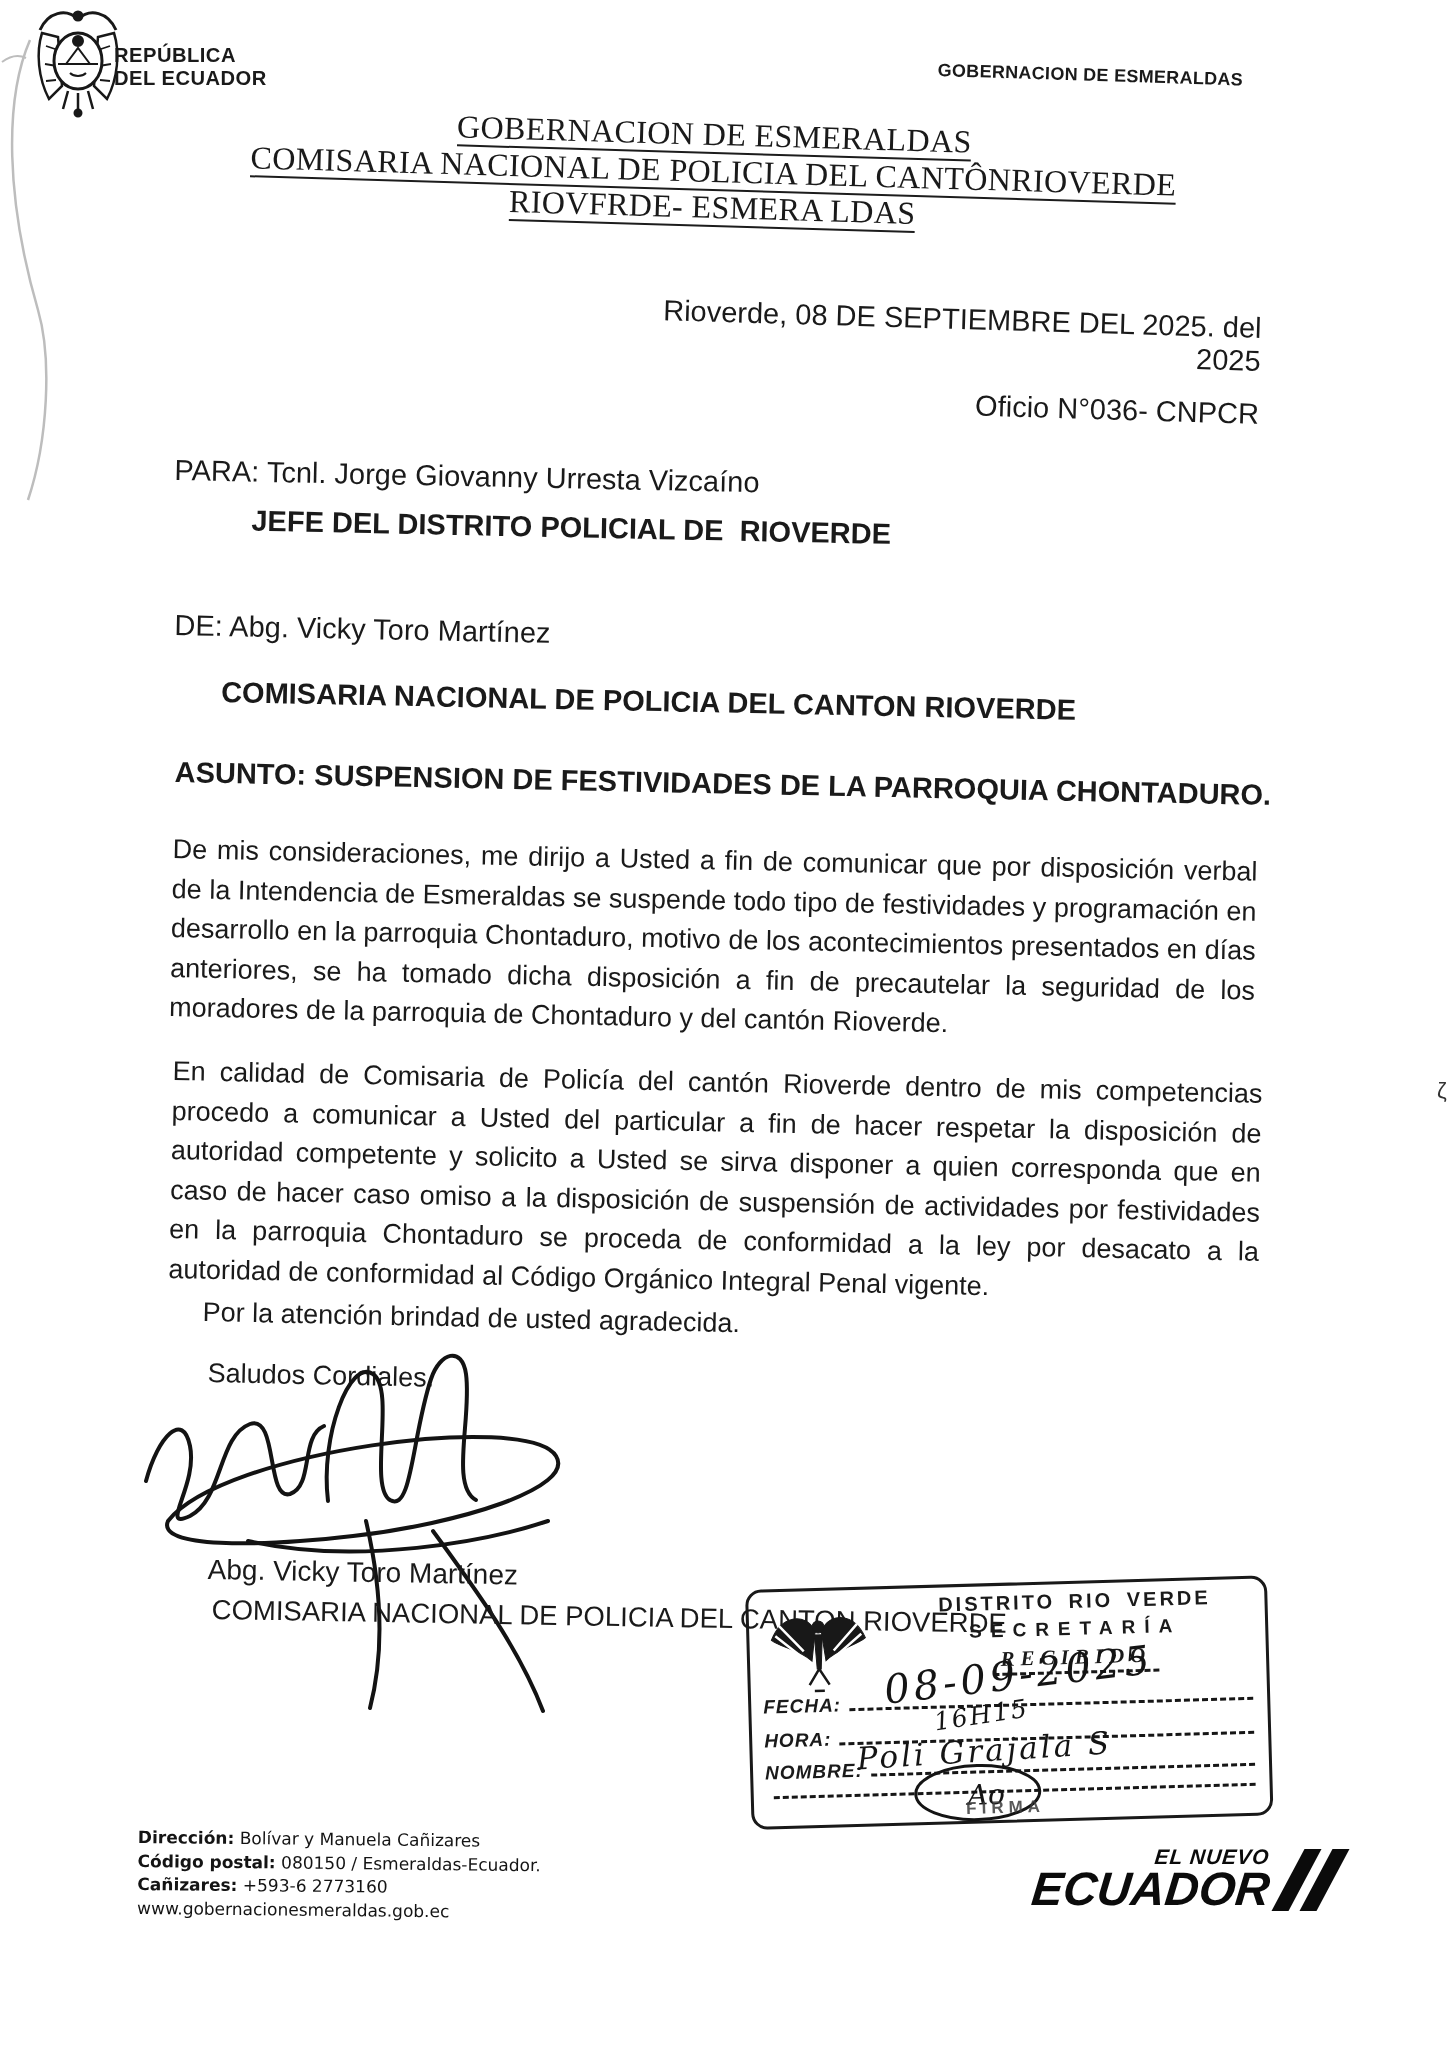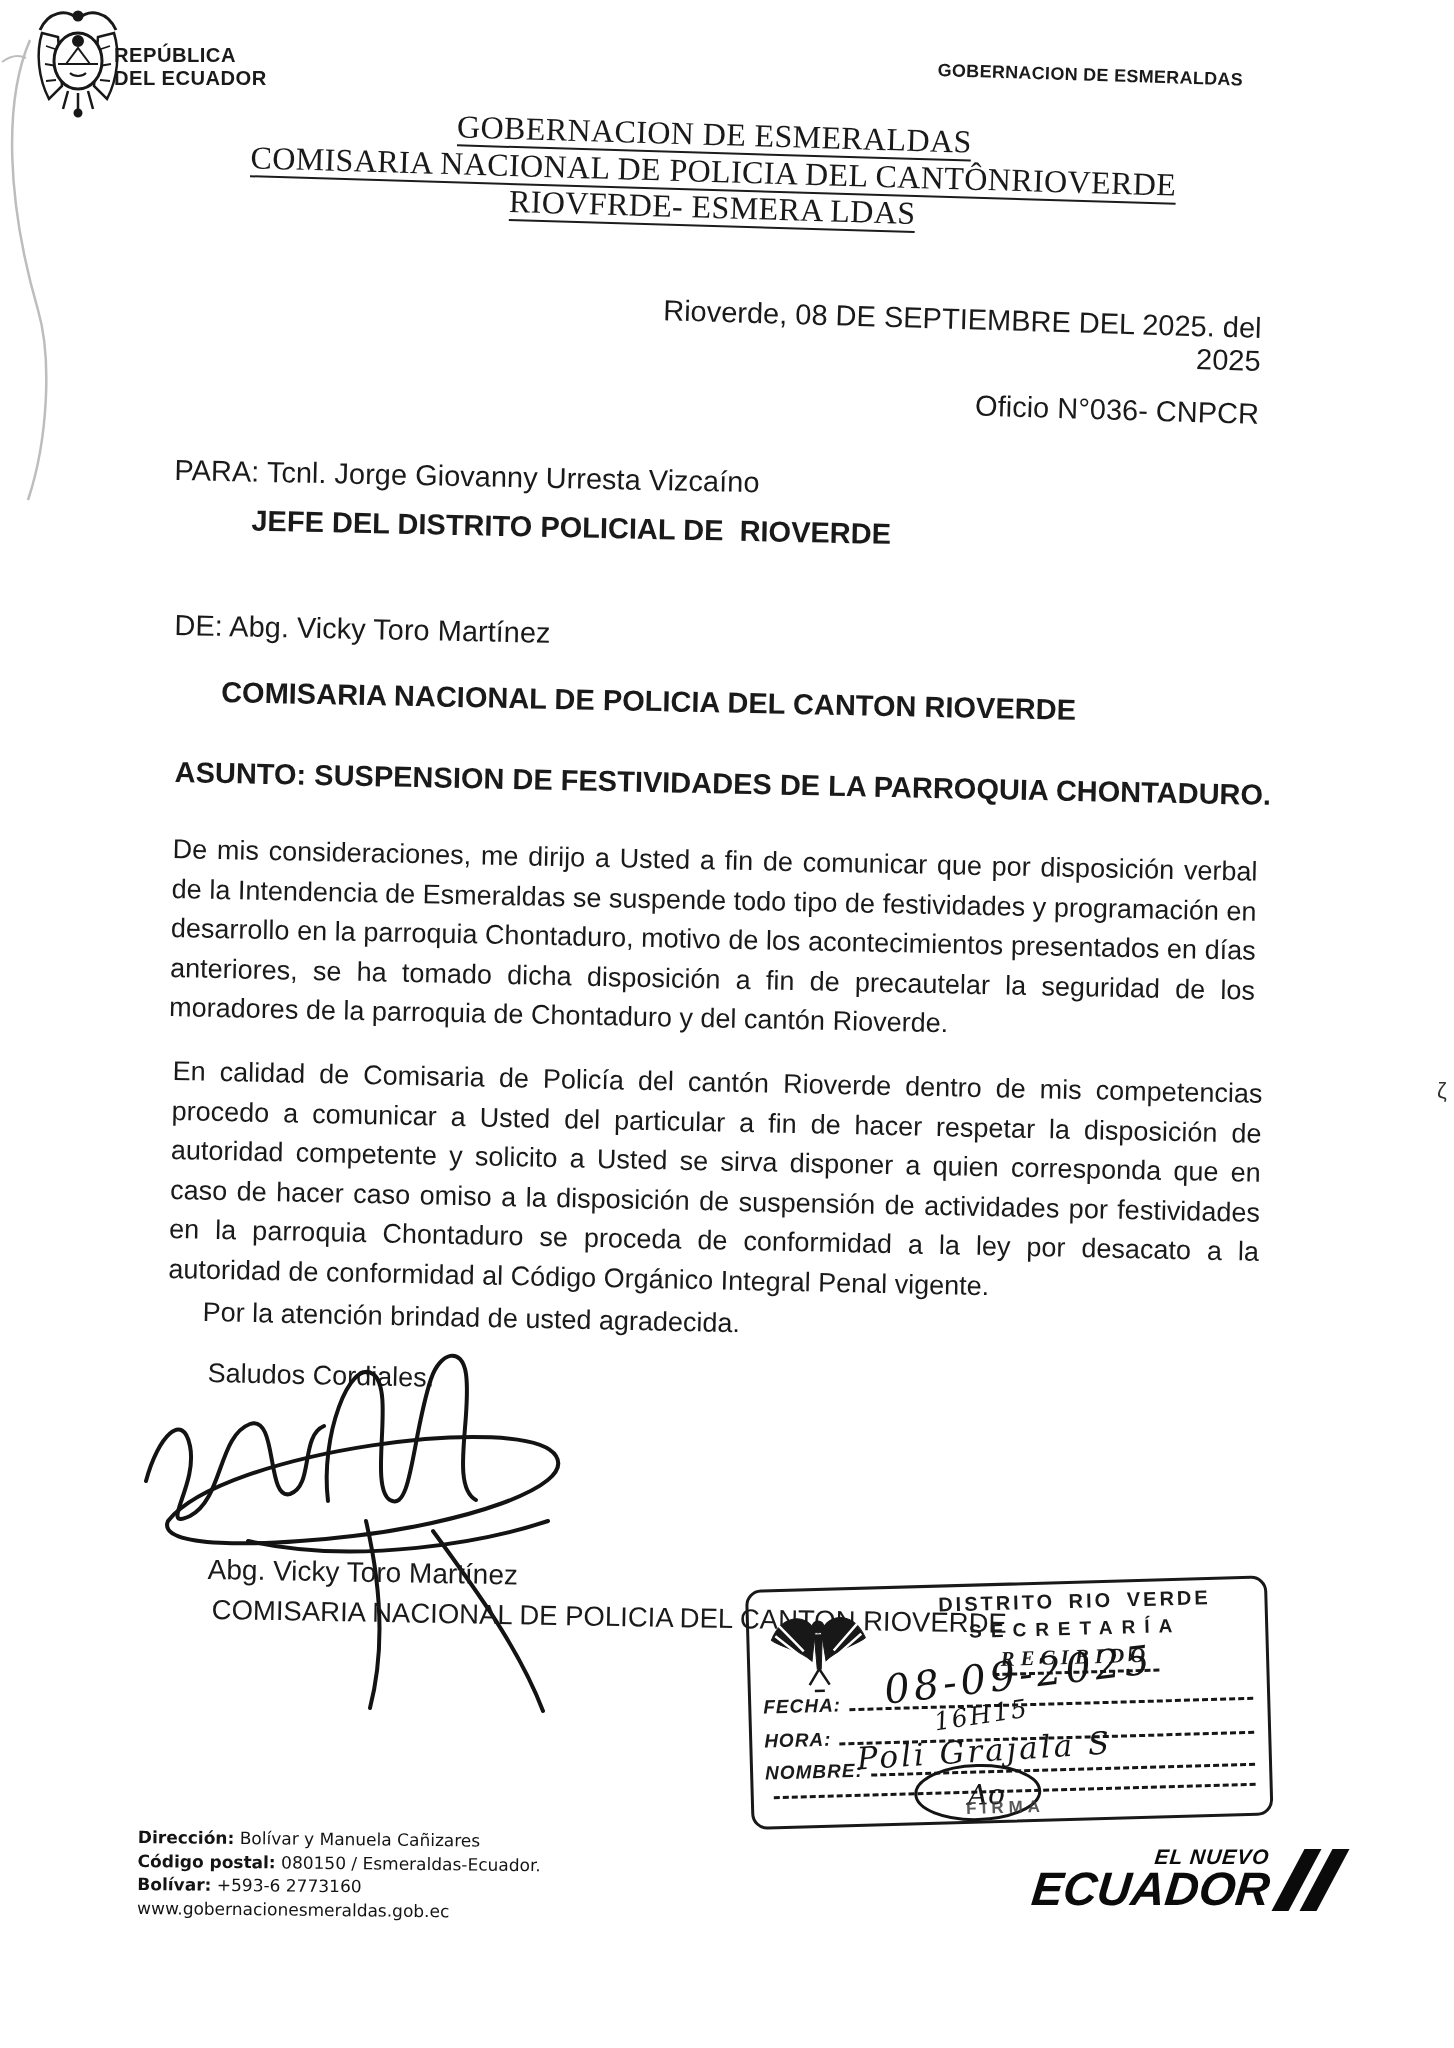--- a/index.html
+++ b/index.html
@@ -202,21 +202,21 @@
     <svg class="hw-circle" width="134" height="62" viewBox="0 0 134 62">
       <ellipse cx="66" cy="30" rx="62" ry="27" fill="none" stroke="#141414" stroke-width="3"></ellipse>
       <text x="56" y="42" font-family="DejaVu Serif, serif" font-style="italic" font-size="28" fill="#141414">Ao</text>
     </svg>
     <div class="st-firma">FIRMA</div>
   </div>
 
   <div class="abs footer">
     <div><b>Dirección:</b> <span>Bolívar y Manuela Cañizares</span></div>
     <div><b>Código postal:</b> <span>080150 / Esmeraldas-Ecuador.</span></div>
-    <div><b>Bolívar:</b> <span>+593-6 2773160</span></div>
+    <div><b>Cañizares:</b> <span>+593-6 2773160</span></div>
     <div>www.gobernacionesmeraldas.gob.ec</div>
   </div>
 
   <div class="abs logo">
     <div class="logo-text">
       <div class="logo-top">EL NUEVO</div>
       <div class="logo-main">ECUADOR</div>
     </div>
     <div class="slashes">
         <i></i>

